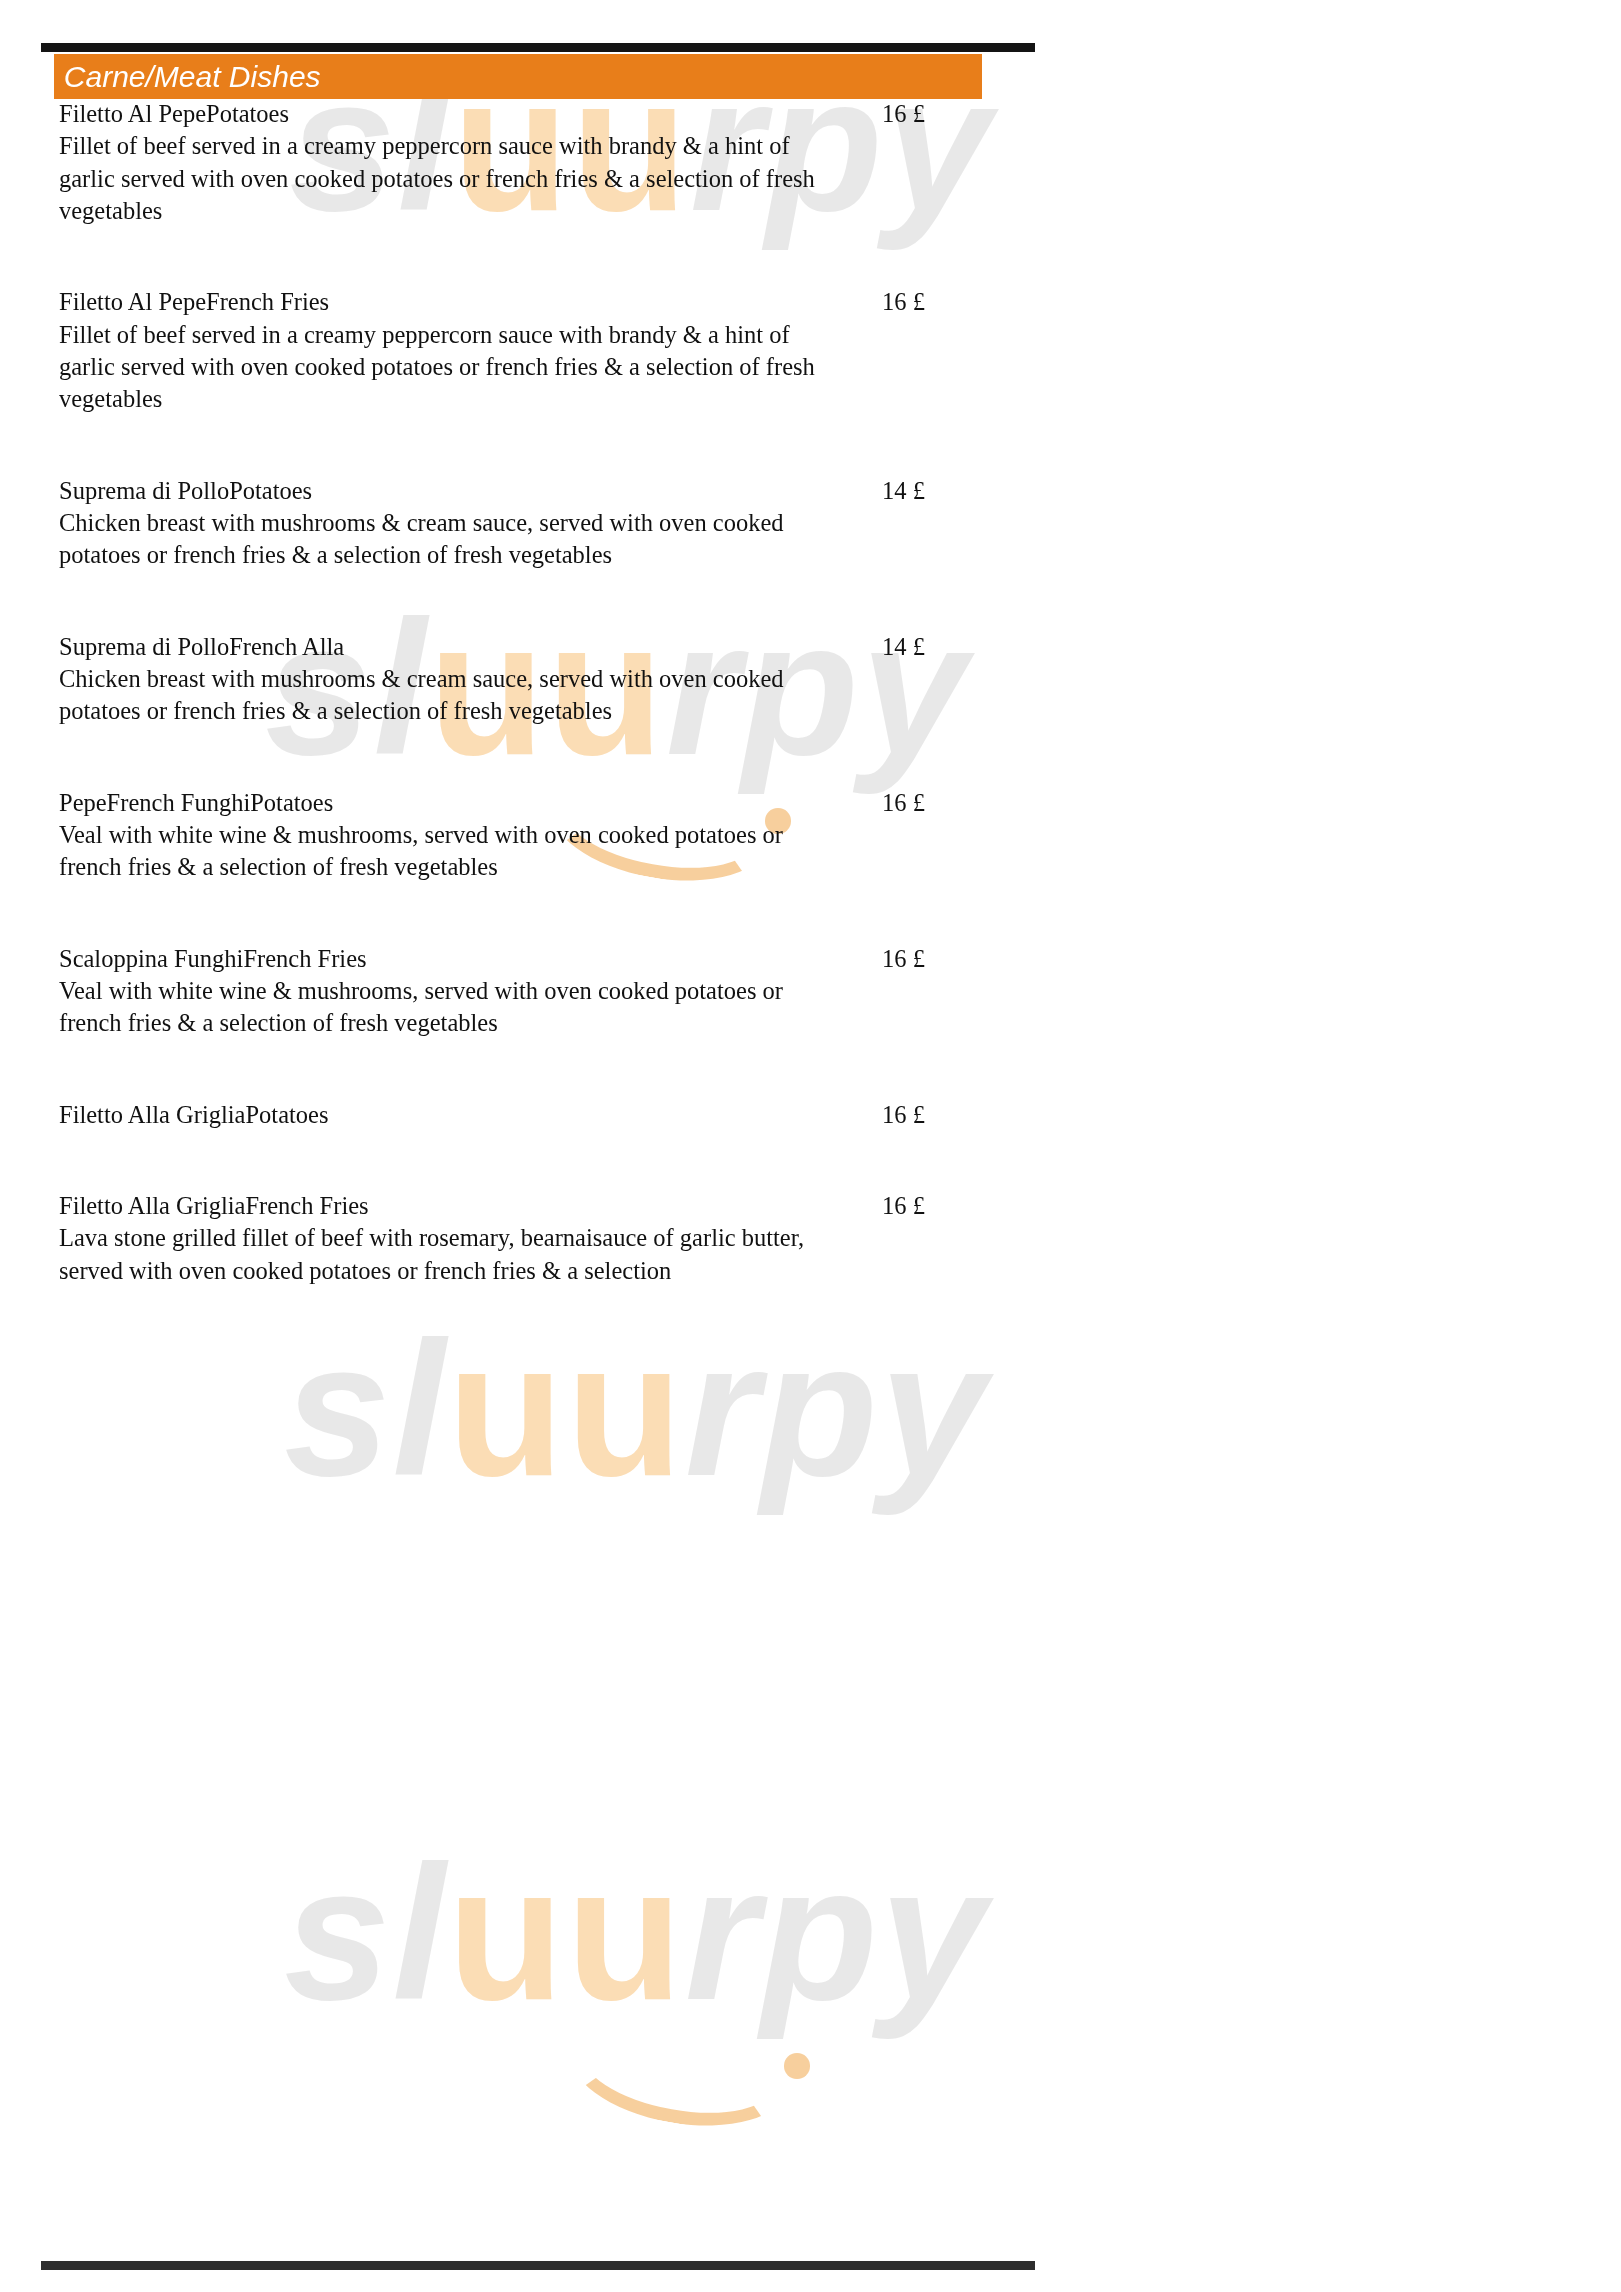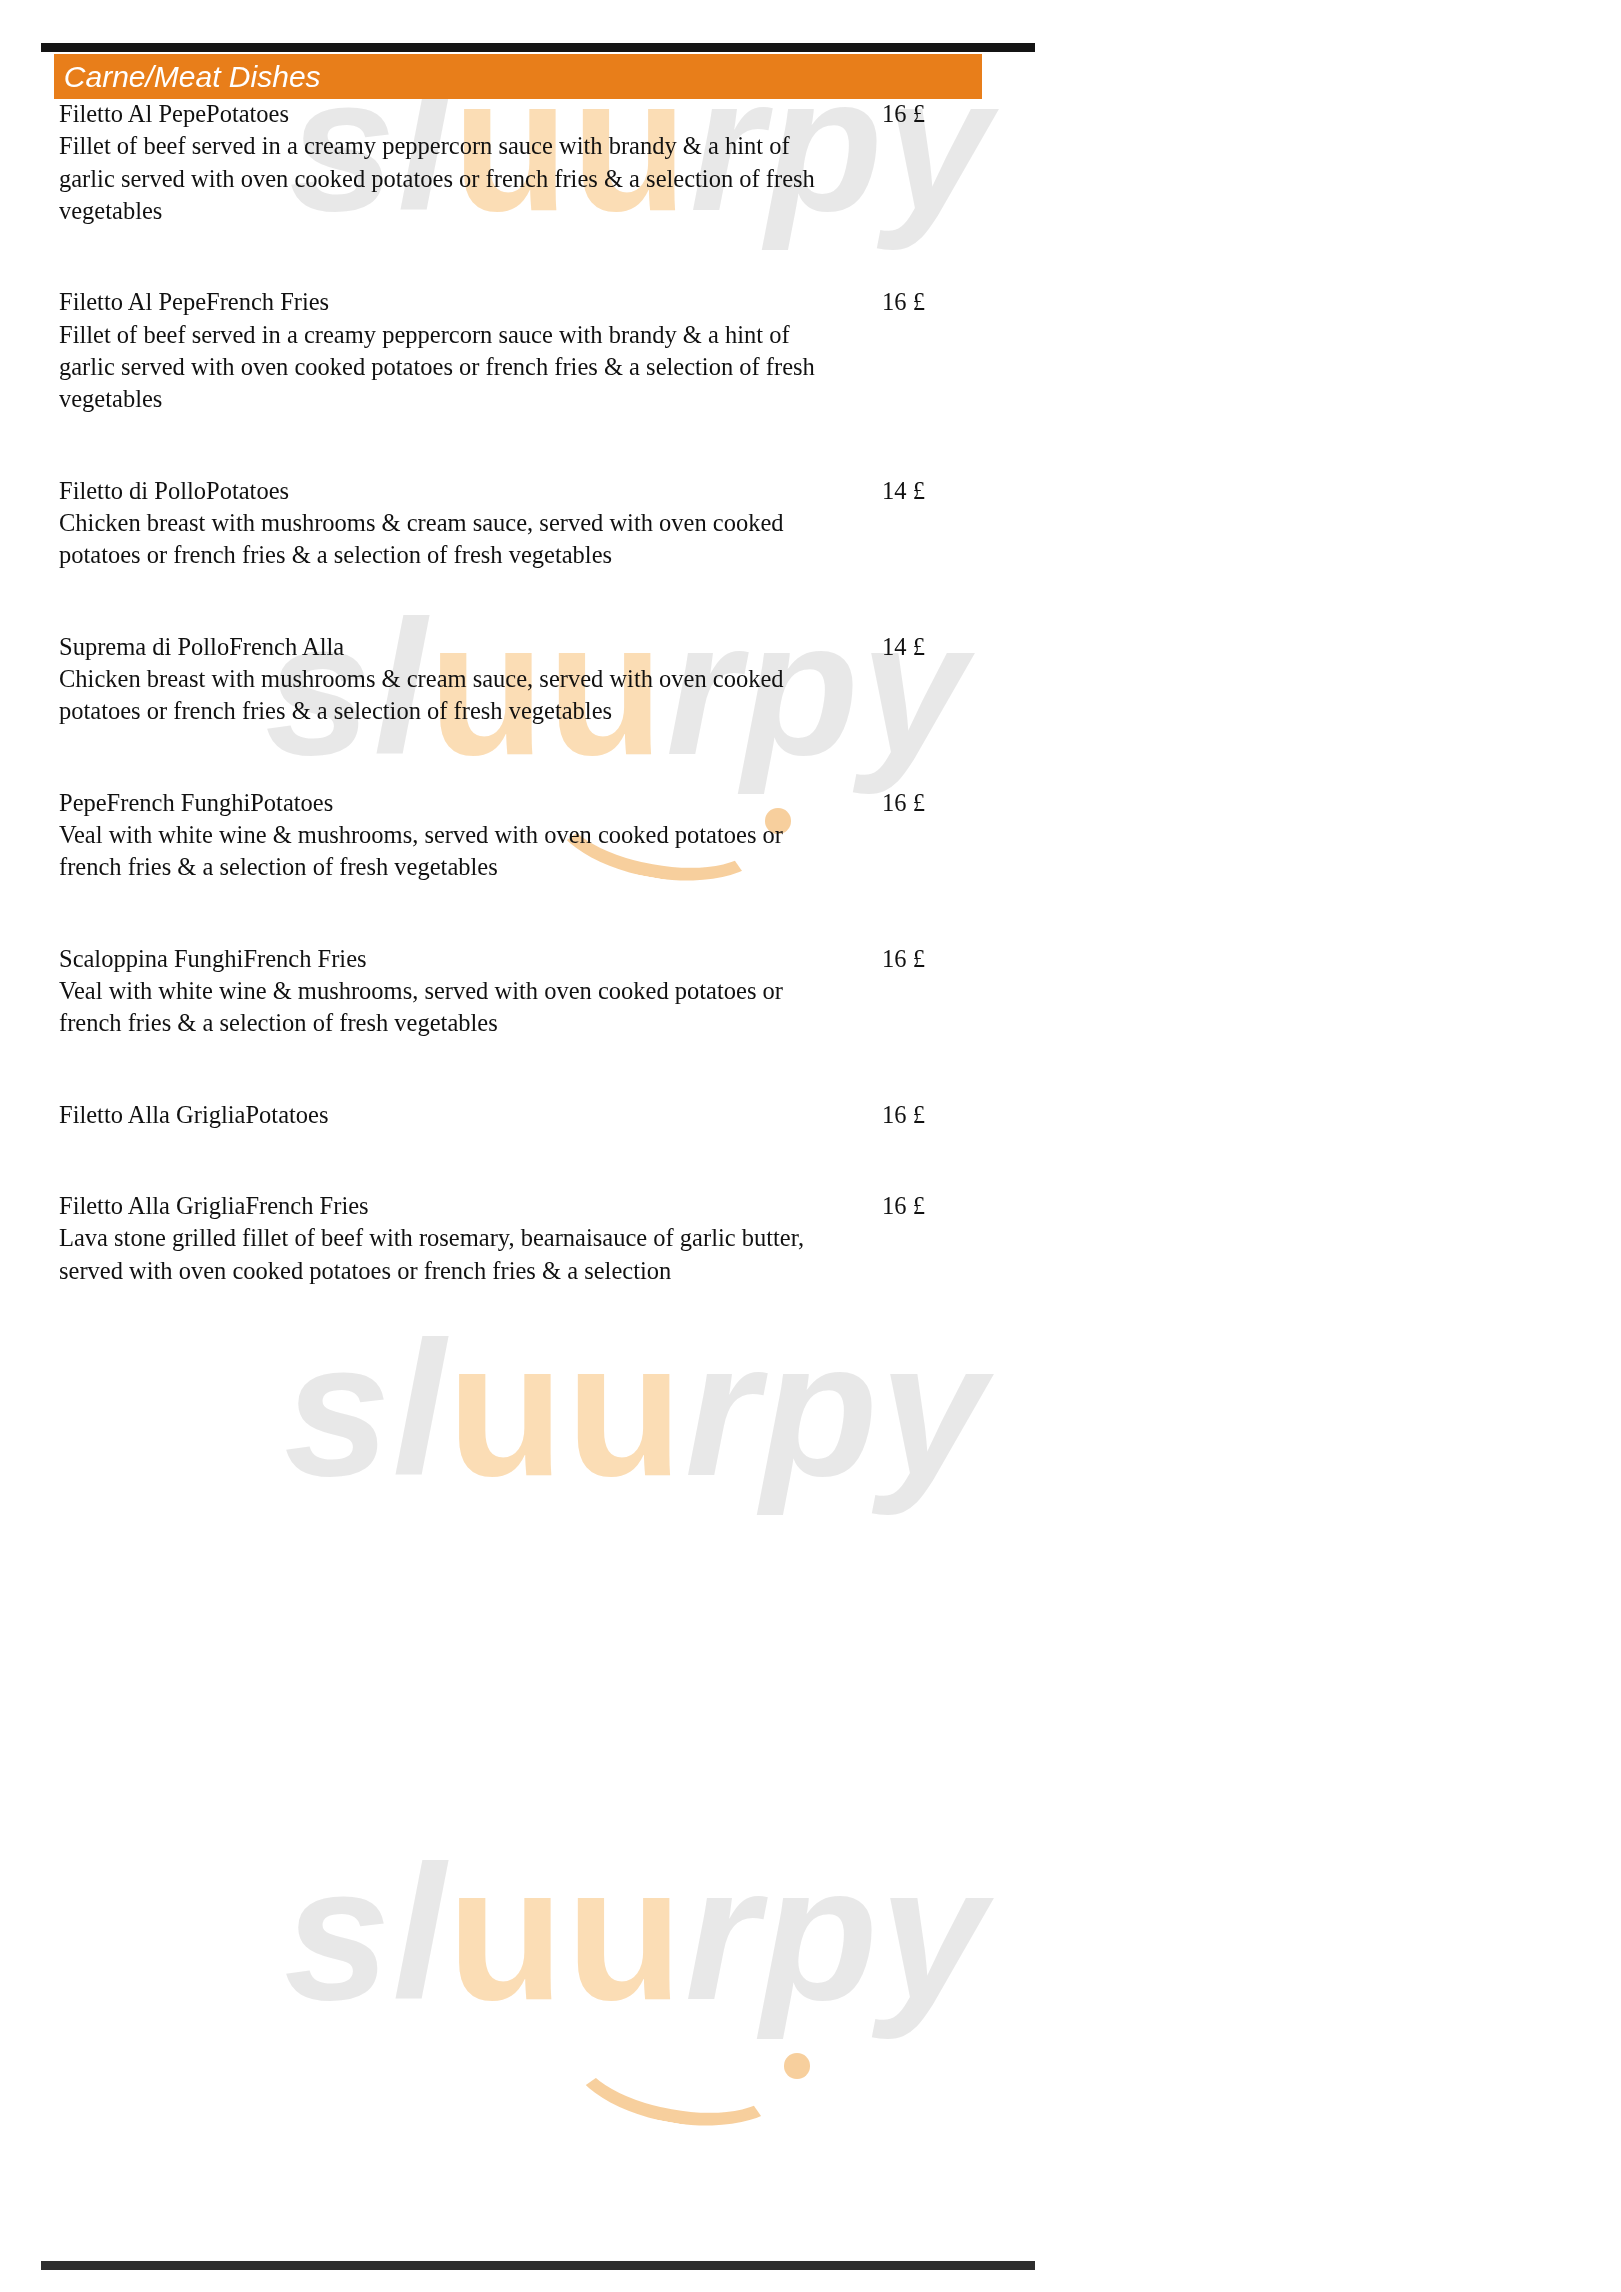--- a/index.html
+++ b/index.html
@@ -163,21 +163,21 @@
     <div class="item">
       <div class="item-head">
         <span class="item-name">Filetto Al PepeFrench Fries</span>
         <span class="item-price">16 £</span>
       </div>
       <div class="item-desc">Fillet of beef served in a creamy peppercorn sauce with brandy &amp; a hint of garlic served with oven cooked potatoes or french fries &amp; a selection of fresh vegetables</div>
     </div>
 
     <div class="item">
       <div class="item-head">
-        <span class="item-name">Filetto di PolloPotatoes</span>
+        <span class="item-name">Suprema di PolloPotatoes</span>
         <span class="item-price">14 £</span>
       </div>
       <div class="item-desc">Chicken breast with mushrooms &amp; cream sauce, served with oven cooked potatoes or french fries &amp; a selection of fresh vegetables</div>
     </div>
 
     <div class="item">
       <div class="item-head">
         <span class="item-name">Suprema di PolloFrench Alla</span>
         <span class="item-price">14 £</span>
       </div>

